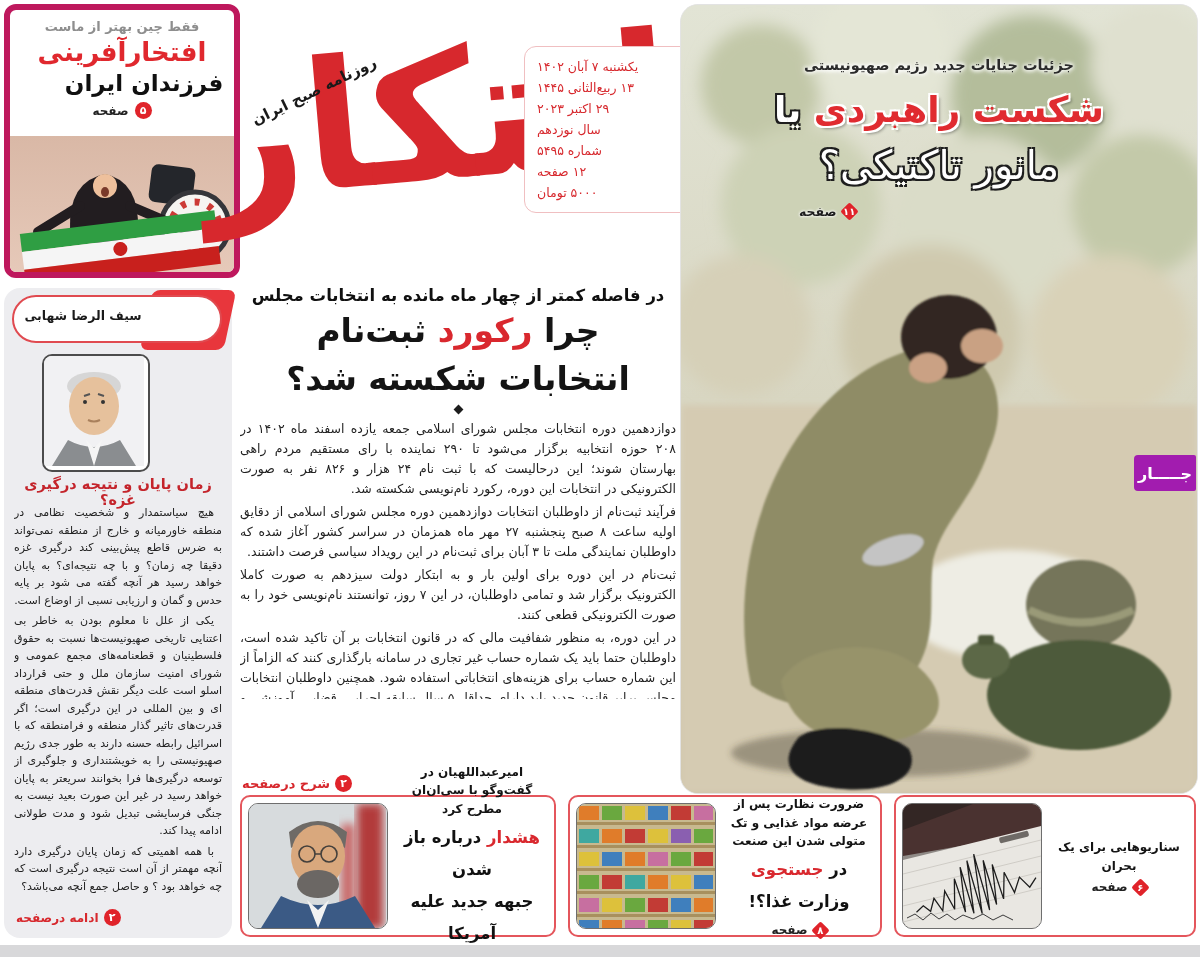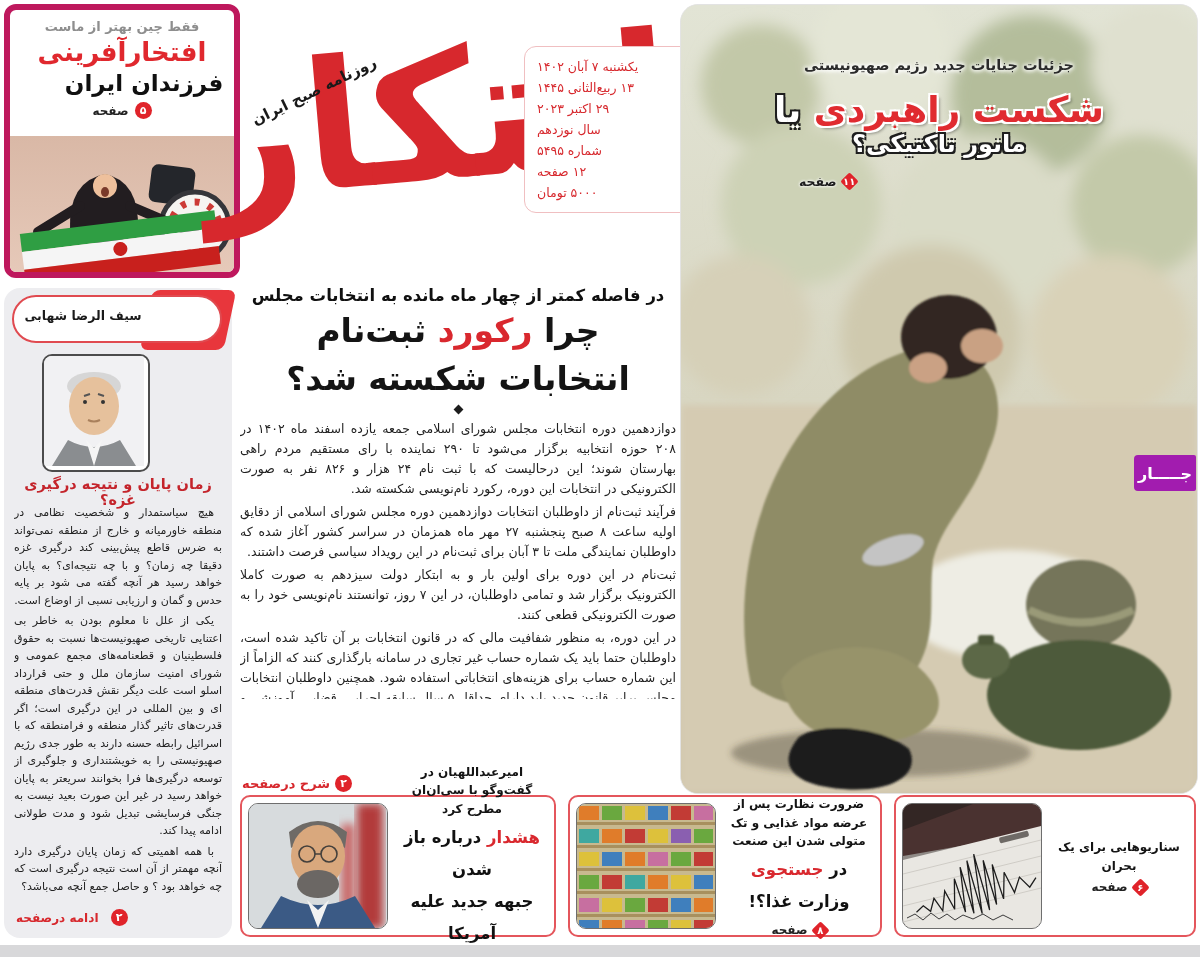--- a/index.html
+++ b/index.html
@@ -33,21 +33,21 @@
   
   .lead{left:680px;top:4px;width:516px;height:788px;border-radius:18px;overflow:hidden;
         border:1px solid #e3e3e3;background:#dfe0d4;}
   .lead svg{display:block;}
   .lead-overlay{position:absolute;left:0;right:0;top:52px;text-align:center;}
   .lp-kicker{font-size:14.5px;font-weight:bold;color:#2b2b2b;
              text-shadow:0 0 4px #fff,0 0 4px #fff,0 0 6px #fff;}
   .lp-l1{margin-top:16px;font-size:36px;font-weight:bold;direction:rtl;}
   .lp-l1 .r{color:#e02b30;text-shadow:2px 2px 0 #fff,-2px -2px 0 #fff,2px -2px 0 #fff,-2px 2px 0 #fff,3px 3px 3px rgba(0,0,0,.35);}
   .lp-w{color:#fff;text-shadow:2px 2px 0 #1e1e1e,-2px -2px 0 #1e1e1e,2px -2px 0 #1e1e1e,-2px 2px 0 #1e1e1e;}
-  .lp-l2{font-size:24px;font-weight:bold;direction:rtl;}
+  .lp-l2{margin-top:12px;font-size:40px;font-weight:normal;direction:rtl;}
   .lp-page{margin:16px 0 0 118px;width:fit-content;display:flex;align-items:center;gap:6px;}
   .lp-page .lbl{font-size:12.5px;font-weight:bold;color:#1c1c1c;text-shadow:0 0 3px #fff,0 0 3px #fff;}
   .lead-ribbon{left:1134px;top:455px;width:62px;height:36px;background:#a21caf;border-radius:4px 2px 2px 4px;
                display:flex;align-items:center;justify-content:center;color:#fff;font-size:16px;font-weight:bold;z-index:5;}
   
   .main{left:240px;top:286px;width:436px;height:506px;}
   .ms-kicker{text-align:center;font-size:16.5px;font-weight:bold;color:#101010;direction:rtl;}
   .ms-title{text-align:center;font-size:33px;font-weight:bold;color:#141414;line-height:1.44;direction:rtl;margin-top:2px;}
   .ms-sep{width:7px;height:7px;background:#1d1d1d;transform:rotate(45deg);margin:4px auto 6px auto;}
   .ms-body{font-size:12.5px;line-height:20px;text-align:justify;direction:rtl;color:#1f1f1f;
@@ -64,21 +64,21 @@
   .ed-ribbon{position:absolute;right:2px;top:2px;width:84px;height:60px;background:#e8363c;
              transform:skewX(-12deg);border-radius:8px;display:flex;align-items:center;justify-content:center;}
   .ed-ribbon span{transform:skewX(12deg);color:#fff;font-size:15px;font-weight:bold;}
   .ed-photo{position:absolute;left:38px;top:66px;width:104px;height:114px;background:#fff;
             border:2px solid #4c4c4c;border-radius:10px;overflow:hidden;}
   .ed-title{position:absolute;left:8px;right:8px;top:188px;text-align:center;color:#c4242b;
             font-size:14.5px;font-weight:bold;direction:rtl;}
   .ed-body{position:absolute;left:10px;right:10px;top:216px;bottom:38px;overflow:hidden;
            font-size:11px;line-height:17.5px;text-align:justify;direction:rtl;color:#222;}
   .ed-body p{margin:0 0 3px 0;text-indent:8px;}
-  .ed-more{position:absolute;left:12px;bottom:12px;display:flex;align-items:center;gap:12px;
+  .ed-more{position:absolute;left:12px;bottom:12px;display:flex;align-items:center;gap:5px;
            color:#d7282d;font-size:12px;font-weight:bold;}
   
   .promo{top:795px;height:142px;border:2px solid #e4565c;border-radius:10px;background:#fff;box-sizing:border-box;}
   .promo-inner{display:flex;height:100%;padding:6px;box-sizing:border-box;gap:8px;align-items:center;}
   .promo-photo{width:138px;height:124px;border:1px solid #6e6e6e;border-radius:10px;overflow:hidden;flex-shrink:0;background:#ddd;}
   .promo-text{flex:1;display:flex;flex-direction:column;align-items:center;justify-content:center;text-align:center;}
   .promo-kicker{font-size:12px;font-weight:bold;color:#141414;line-height:1.55;direction:rtl;}
   .promo-title{font-size:16.5px;font-weight:bold;color:#111;line-height:1.95;direction:rtl;margin-top:3px;}
   .bottom-strip{left:0;top:945px;width:1200px;height:12px;background:#d8d8da;}
 </style>

